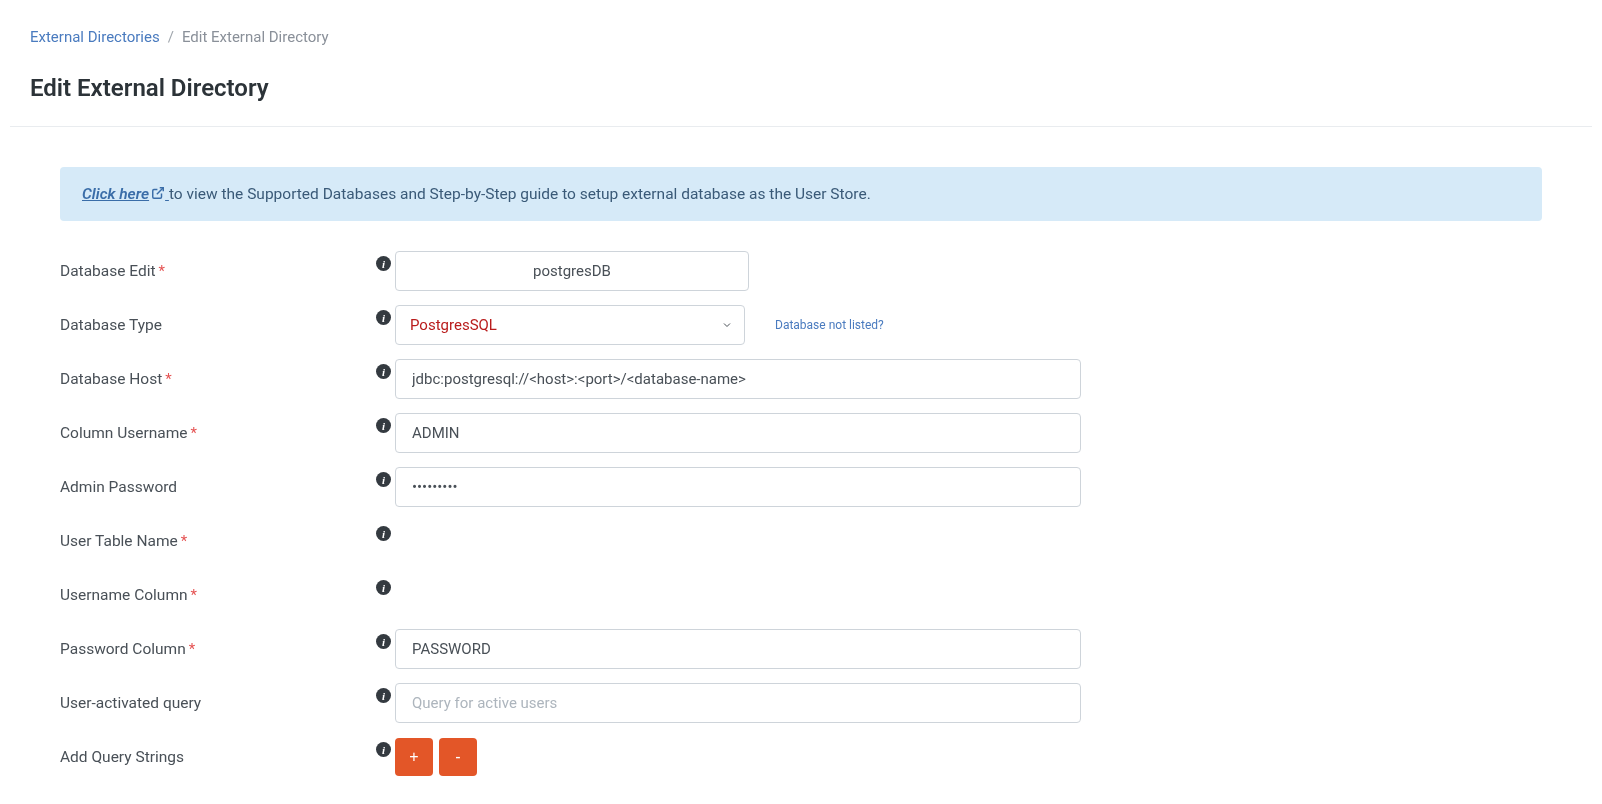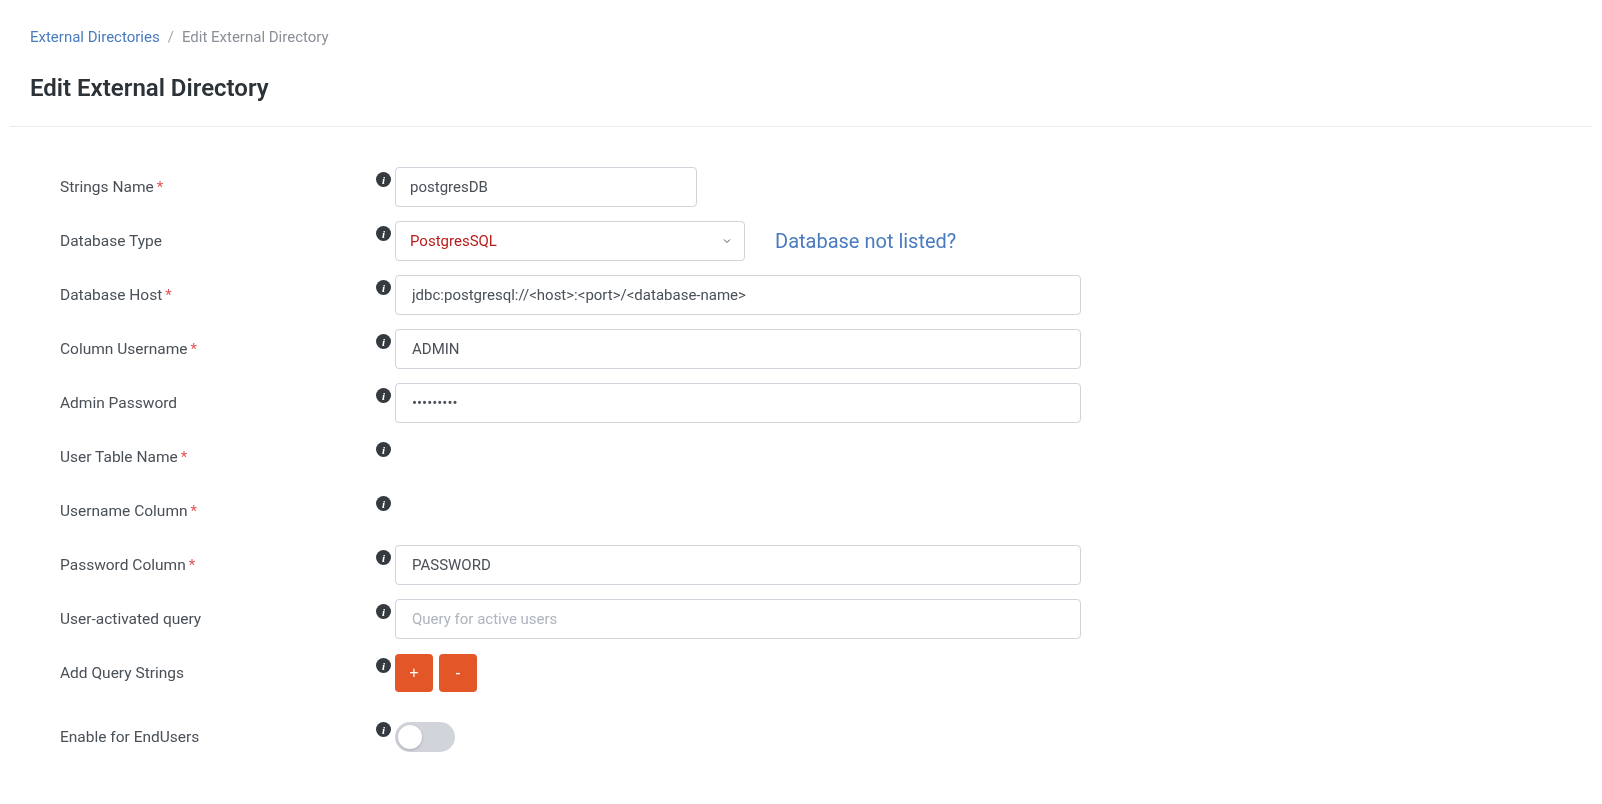--- a/index.html
+++ b/index.html
@@ -121,21 +121,21 @@
     border-radius: 4px;
     padding: 0 14px;
     font-size: 15px;
     color: #495057;
     font-family: inherit;
     outline: none;
   }
   .text-input::placeholder {
     color: #adb5bd;
   }
-  .w-small { width: 302px; }
+  .w-small { width: 354px; text-align: center; }
   .w-large { width: 686px; padding-left: 16px; }
   .select-wrapper {
     position: relative;
     width: 350px;
   }
   .select-input {
     width: 100%;
     height: 40px;
     border: 1px solid #ced4da;
     border-radius: 4px;
@@ -154,21 +154,21 @@
     right: 12px;
     top: 50%;
     transform: translateY(-50%);
     pointer-events: none;
     width: 12px;
     height: 12px;
     color: #495057;
   }
   .side-link {
     color: #4a7bbf;
-    font-size: 20px;
+    font-size: 12px;
     cursor: pointer;
   }
   .btn-group {
     display: flex;
     gap: 6px;
   }
   .btn-square {
     width: 38px;
     height: 38px;
     background: #e35628;
@@ -209,24 +209,33 @@
     <span class="breadcrumb-sep">/</span>
     <span class="breadcrumb-current">Edit External Directory</span>
   </nav>
 
   <h1 class="page-title">Edit External Directory</h1>
 
   <hr class="divider">
 
   <div class="content-area">
 
-
-    <div class="form-row">
-      <div class="label-col">
-        <span class="label-text">Strings Name</span>
+    <div class="info-banner">
+      <a class="info-link">
+        <span>Click here</span><svg class="ext-icon" viewBox="0 0 24 24" fill="none" stroke="currentColor" stroke-width="2.5">
+            <path d="M18 13v6a2 2 0 0 1-2 2H5a2 2 0 0 1-2-2V8a2 2 0 0 1 2-2h6"></path>
+            <polyline points="15 3 21 3 21 9"></polyline>
+            <line x1="10" y1="14" x2="21" y2="3"></line>
+          </svg>
+      </a><span> to view the Supported Databases and Step-by-Step guide to setup external database as the User Store.</span>
+    </div>
+
+    <div class="form-row">
+      <div class="label-col">
+        <span class="label-text">Database Edit</span>
         <span class="required">*</span>
         <span class="info-icon">i</span>
       </div>
       <div class="input-col">
         <input type="text" class="text-input w-small" value="postgresDB" style="">
       </div>
     </div>
 
     <div class="form-row">
       <div class="label-col">

